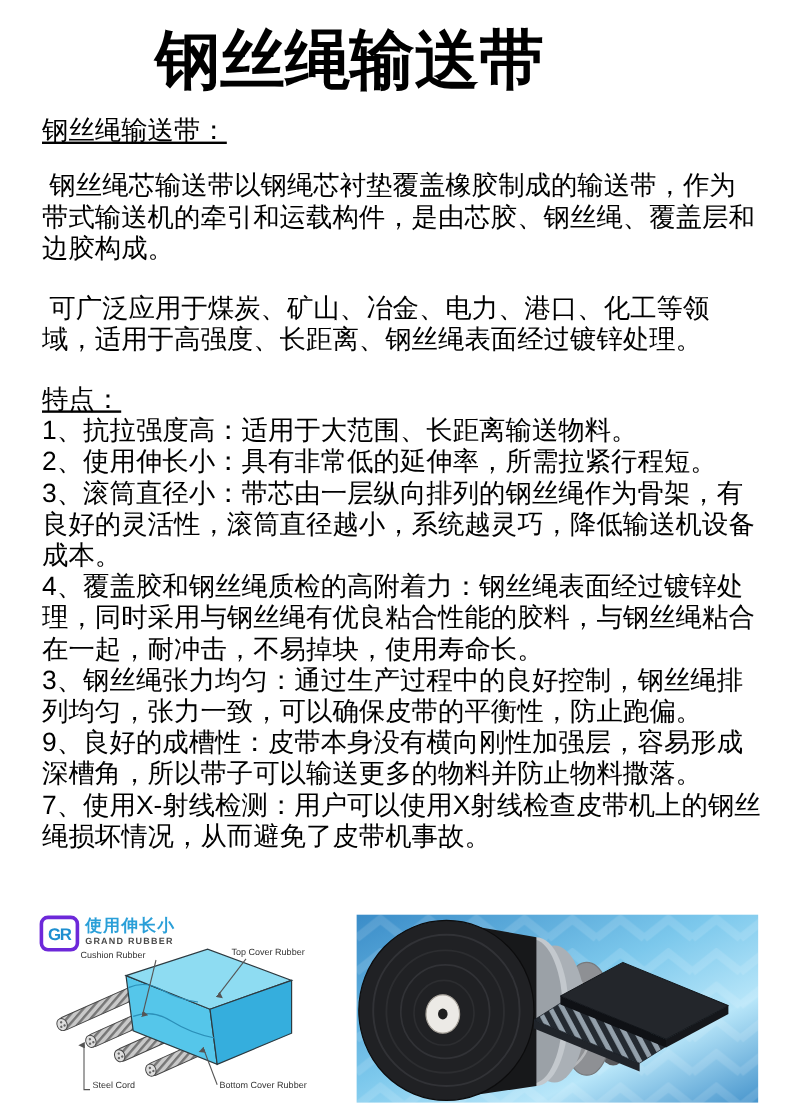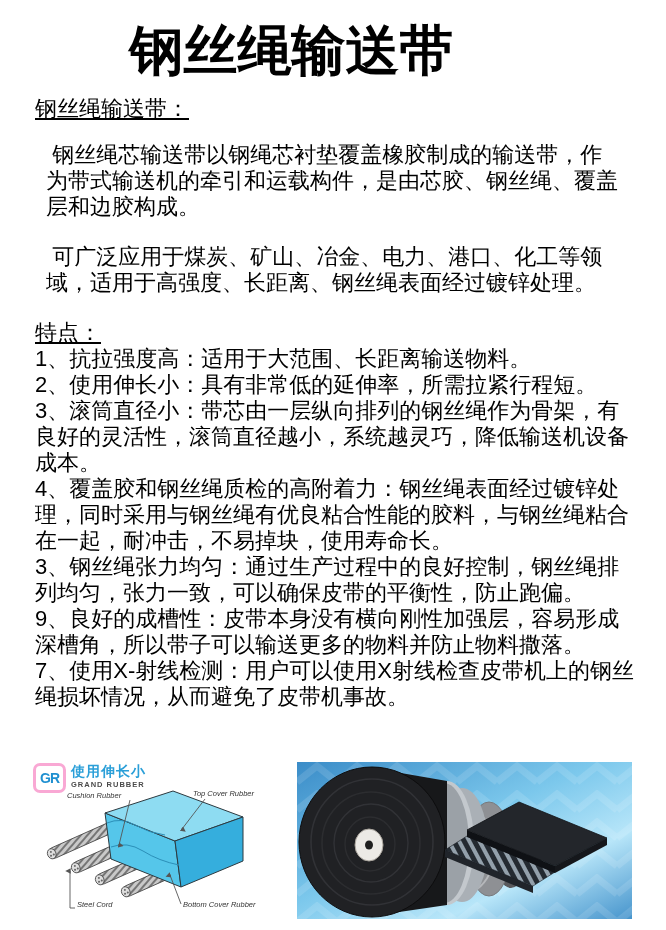--- a/index.html
+++ b/index.html
@@ -9,41 +9,41 @@
   }
   .page{position:absolute;inset:0;background:#fff;}
   .doc-title{
     position:absolute;top:18px;left:0;width:583px;margin:0;
     font-size:54px;line-height:64px;font-weight:700;text-align:center;color:#000;
   }
   .content{
     position:absolute;left:35px;top:96px;width:600px;
     font-size:22px;line-height:26px;color:#000;
   }
-  .content p{margin:11px;white-space:pre-wrap;word-break:break-all;}
+  .content p{margin:0;white-space:pre-wrap;word-break:break-all;}
   .content p.heading{margin:0;text-decoration:underline;}
   .mb20{margin-bottom:20px !important;}
   .mb24{margin-bottom:24px !important;}
   .mb21{margin-bottom:21px !important;}
   .feature-list p{margin:0;}
   
   .fig-diagram{
     position:absolute;left:33px;top:763px;width:250px;height:160px;background:#fff;
   }
   .fig-diagram svg{position:absolute;left:0;top:0;}
   .logo{position:absolute;left:0;top:0;width:140px;height:30px;}
   .logo-box{
     position:absolute;left:0;top:0;width:27px;height:24px;
-    border:3px solid #f9a8d4;border-radius:7px;
+    border:3px solid #6d28d9;border-radius:7px;
     display:flex;align-items:center;justify-content:center;
     font-size:14px;font-weight:800;color:#1e8fd0;letter-spacing:-1px;background:#fff;
   }
   .logo-cn{position:absolute;left:38px;top:0px;font-size:14px;font-weight:700;color:#2a9fd8;letter-spacing:1px;white-space:nowrap;}
   .logo-en{position:absolute;left:38px;top:17px;font-size:7.5px;font-weight:700;color:#4a4a4a;letter-spacing:1px;white-space:nowrap;}
-  .dlabel{position:absolute;font-size:7.5px;color:#333;white-space:nowrap;font-style:italic;}
+  .dlabel{position:absolute;font-size:7.5px;color:#333;white-space:nowrap;}
   .lbl-cushion{left:34px;top:28px;}
   .lbl-topcover{left:160px;top:26px;}
   .lbl-steelcord{left:44px;top:137px;}
   .lbl-bottomcover{left:150px;top:137px;}
   
   .fig-photo{position:absolute;left:297px;top:762px;width:335px;height:157px;}
 </style>
 </head>
 <body>
 

